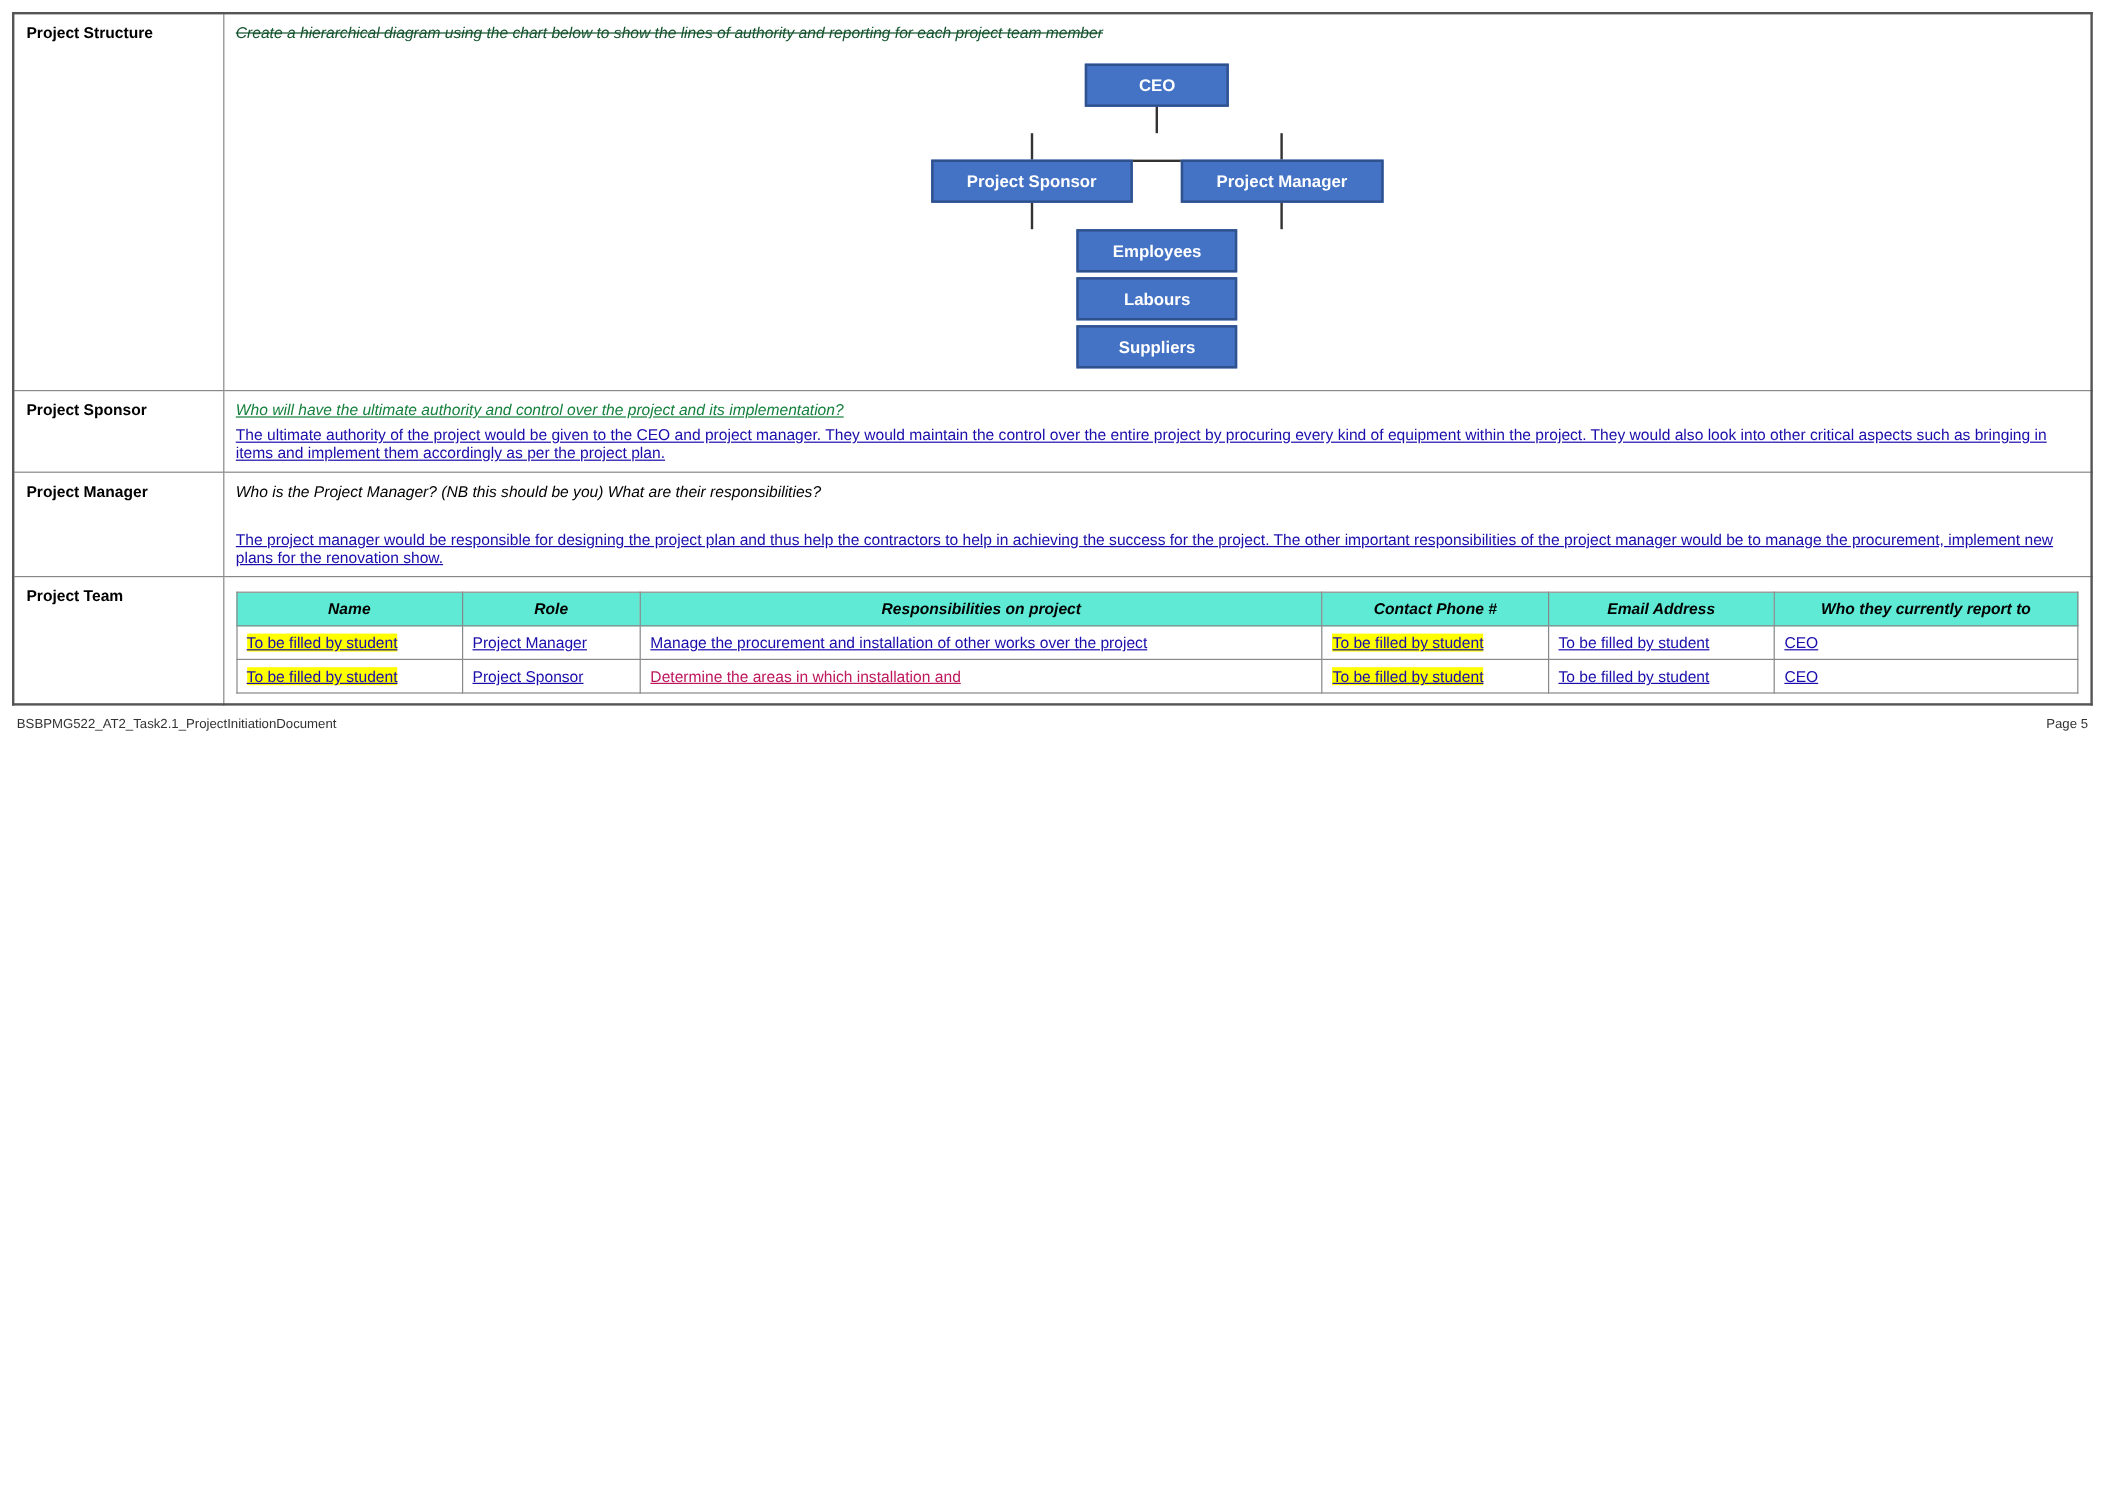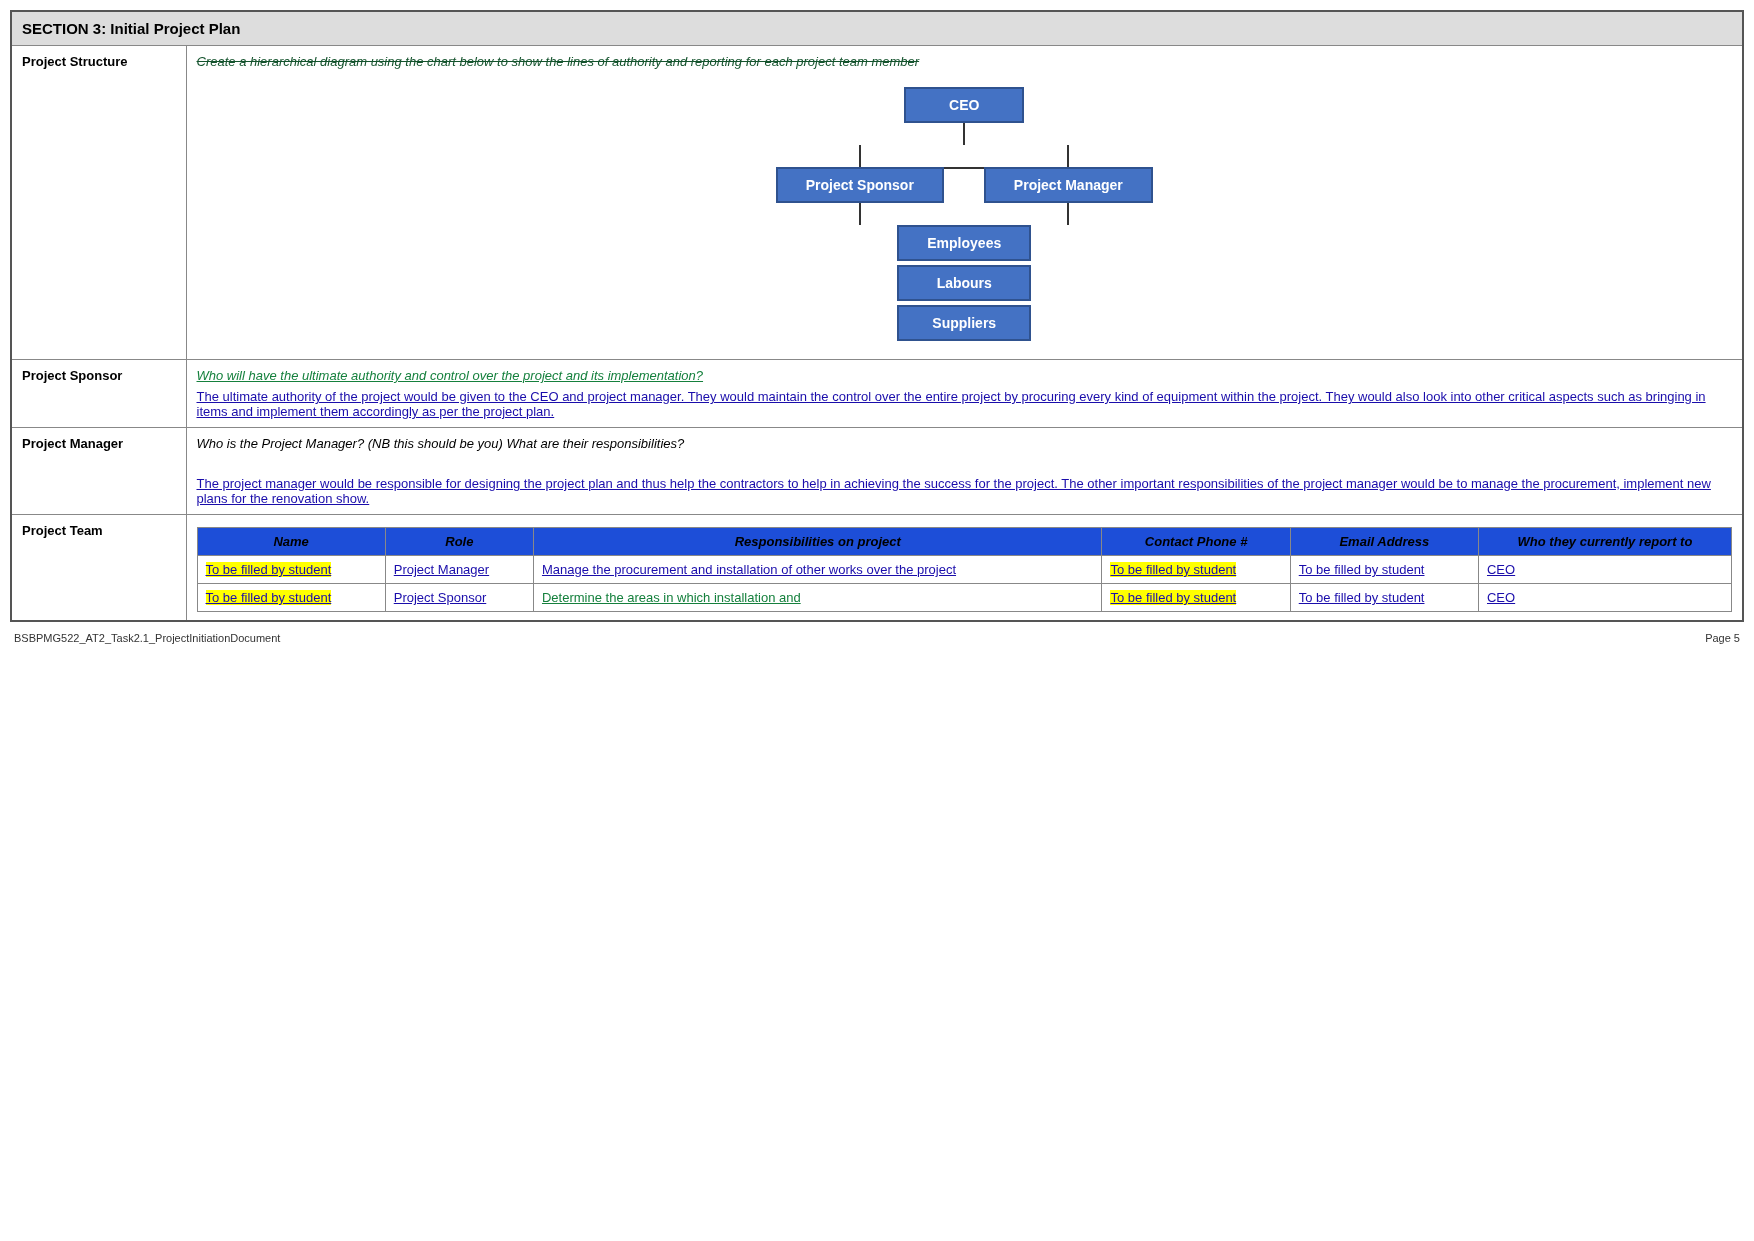--- a/index.html
+++ b/index.html
@@ -90,43 +90,40 @@
     }
     .team-table th, .team-table td {
       border: 1px solid #888;
       padding: 6px 8px;
       vertical-align: top;
       font-size: 13px;
     }
     .team-table th {
       font-weight: bold;
       font-style: italic;
-      background: #1d4ed8;
+      background: #5eead4;
     }
     .footer-row {
       display: flex;
       justify-content: space-between;
       font-size: 11px;
       color: #333;
       margin-top: 10px;
       padding: 0 4px;
     }
     .content-cell {
       padding: 10px 14px;
     }
   </style>
 </head>
 <body>
 
 <table class="outer-table">
 
   <tbody>
-      <tr>
-    <td colspan="2" class="section-header">SECTION 3: Initial Project Plan</td>
-  </tr>
 
   <tr>
     <td class="row-label">Project Structure</td>
     <td class="content-cell">
       <p class="strikethrough">Create a hierarchical diagram using the chart below to show the lines of authority and reporting for each project team member</p>
 
       <div class="org-chart">
 
         <div class="org-level">
           <div class="org-box">CEO</div>
@@ -218,21 +215,21 @@
           </tr>
 
           <tr>
             <td>
               <span class="underline-text" style="background:#ffff00; color:#1a0dab; text-decoration:underline;">To be filled by student</span>
             </td>
             <td>
               <span class="underline-text" style="color:#1a0dab; text-decoration:underline;">Project Sponsor</span>
             </td>
             <td>
-              <span class="underline-text" style="color:#15803d; text-align:right;">Determine the areas in which installation and</span>
+              <span class="underline-text" style="color:#be185d; text-align:right;">Determine the areas in which installation and</span>
             </td>
             <td>
               <span class="underline-text" style="background:#ffff00; color:#1a0dab; text-decoration:underline;">To be filled by student</span>
             </td>
             <td>
               <span class="underline-text" style="color:#1a0dab; text-decoration:underline;">To be filled by student</span>
             </td>
             <td>
               <span class="underline-text" style="color:#1a0dab; text-decoration:underline;">CEO</span>
             </td>

